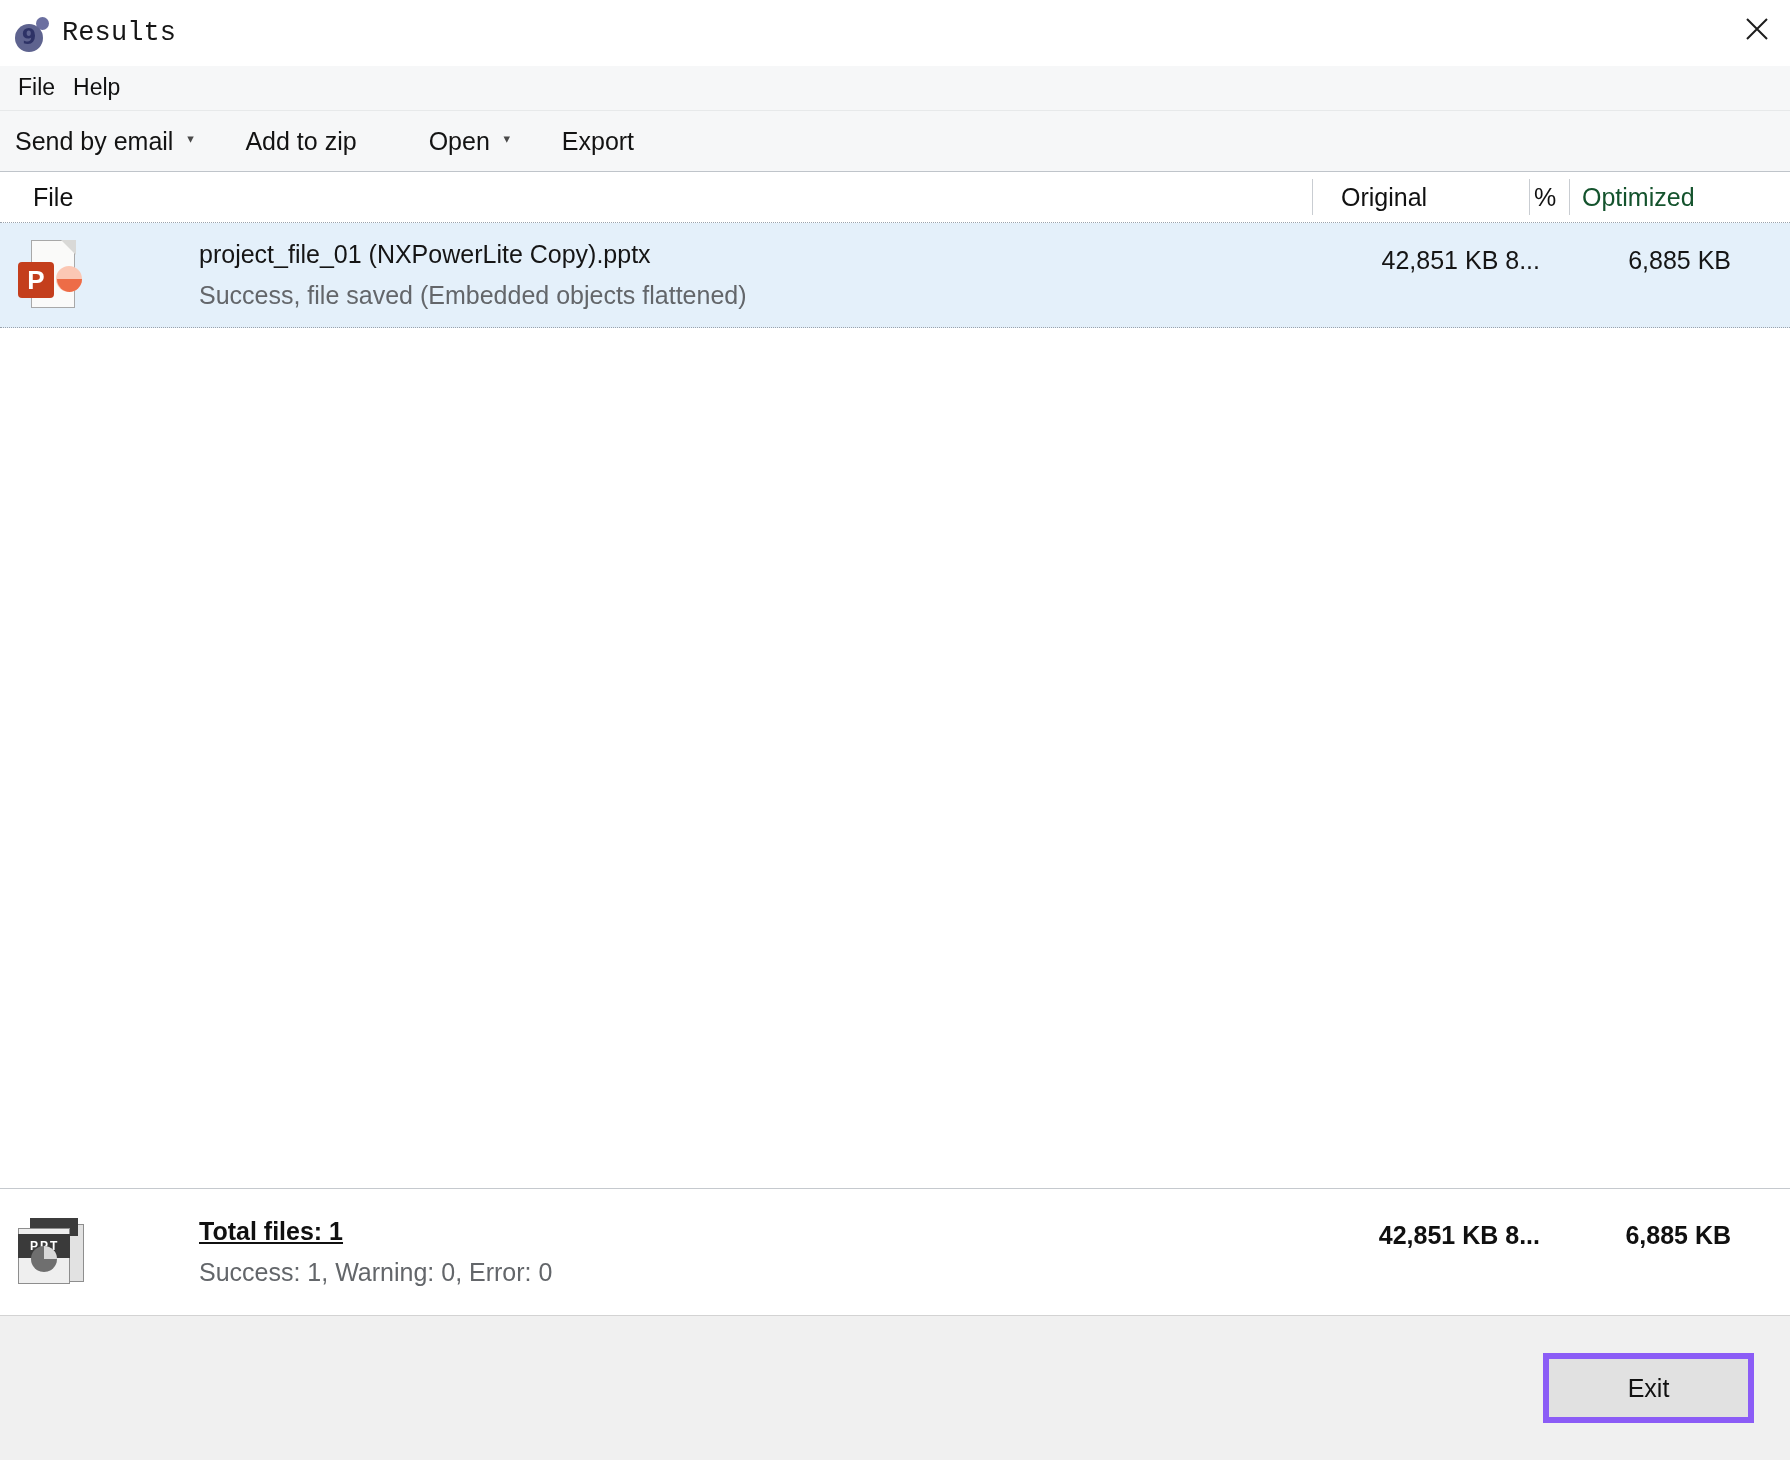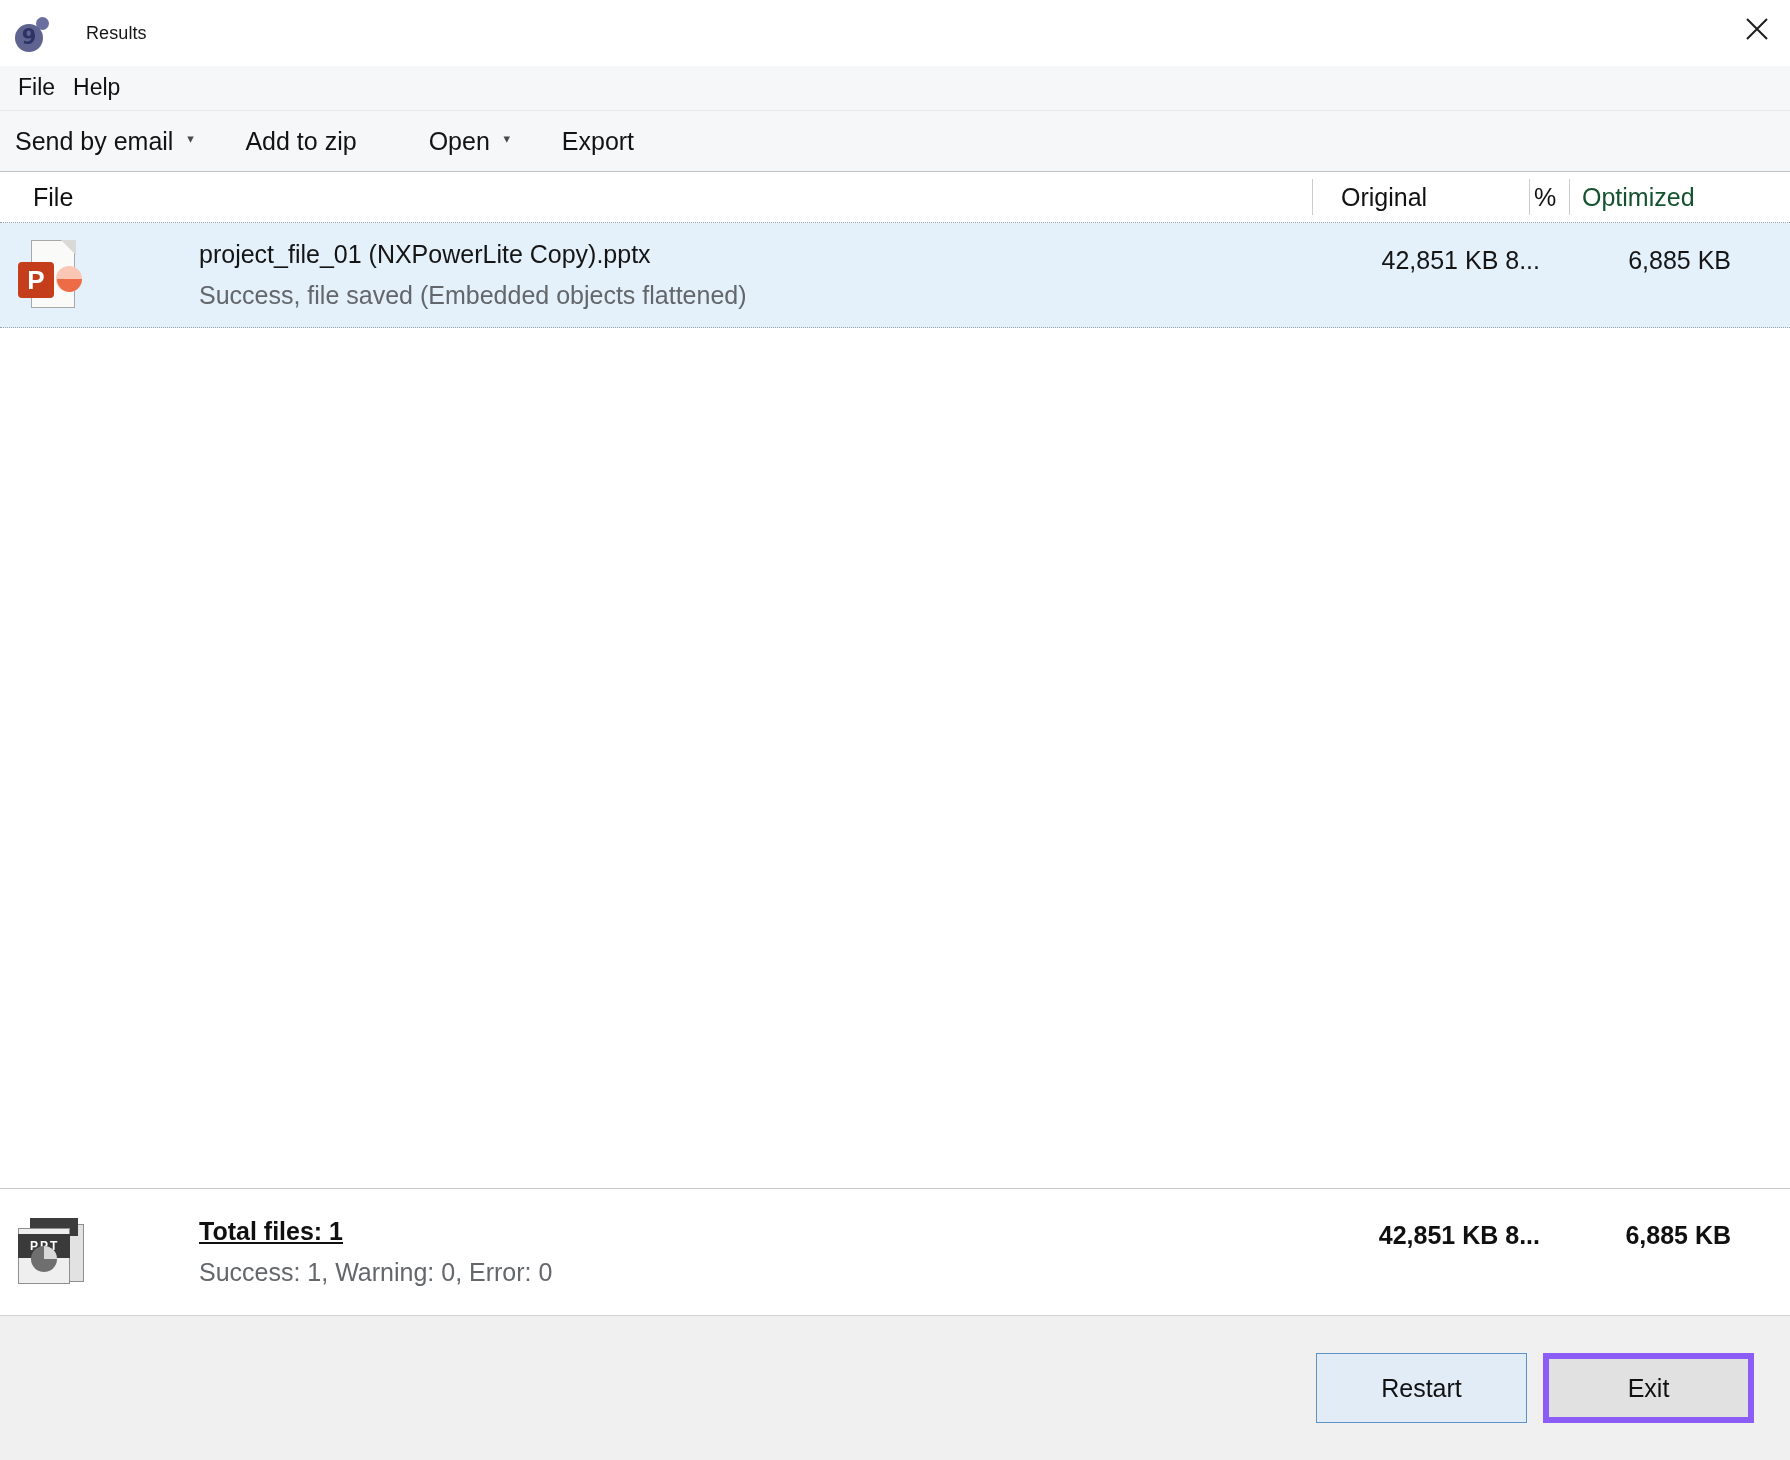--- a/index.html
+++ b/index.html
@@ -67,24 +67,25 @@
     width: 28px;
     height: 28px;
     line-height: 27px;
     text-align: center;
     font-family: "DejaVu Sans", sans-serif;
     font-size: 21px;
     font-weight: 700;
     color: #2d3266;
   }
   .title-text {
-    font-size: 18px;
+    font-size: 27px;
     color: #161616;
-    margin-left: 34px;
+    margin-left: 10px;
     letter-spacing: 0.1px;
+    font-family: Liberation Mono, monospace;
   }
   .close-btn {
     position: absolute;
     right: 0;
     top: 0;
     width: 66px;
     height: 58px;
     display: flex;
     align-items: center;
     justify-content: center;
@@ -544,17 +545,16 @@
     </div>
     <div class="summary-text-cell">
       <div class="summary-total">Total files: 1</div>
       <div class="summary-detail">Success: 1, Warning: 0, Error: 0</div>
     </div>
     <div class="summary-original">42,851 KB 8...</div>
     <div class="summary-optimized">6,885 KB</div>
   </div>
 
   <div class="footer">
-    <div class="btn btn-primary">Restart</div>
     <div class="btn btn-default">Exit</div>
   </div>
 
 </div>
 
 </body></html>

